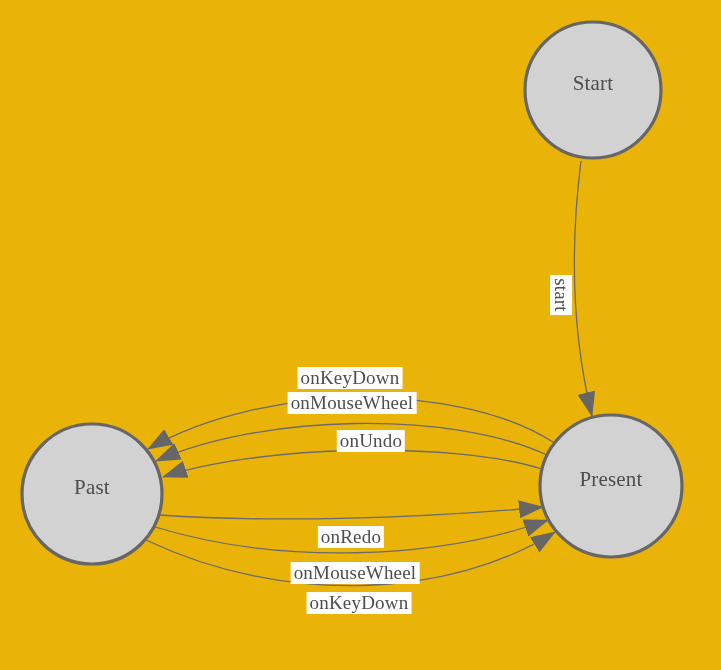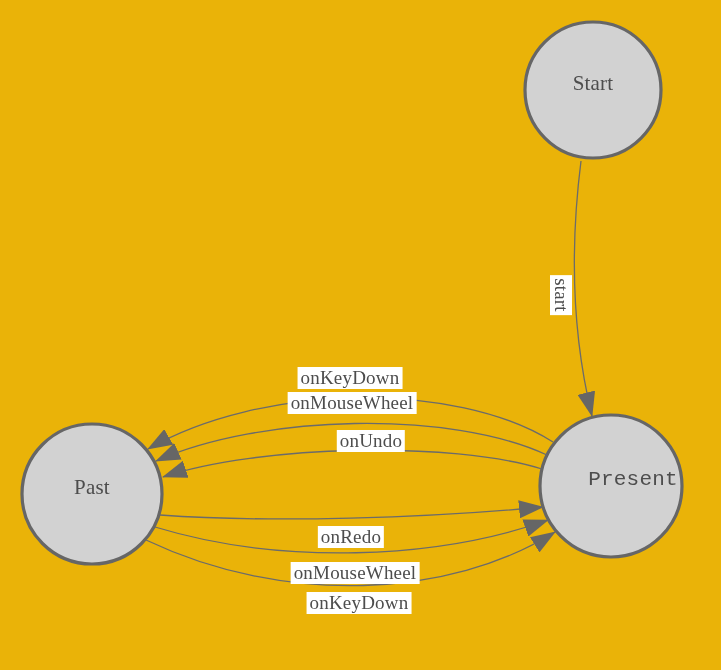--- a/index.html
+++ b/index.html
@@ -71,21 +71,21 @@
         <path d="M 547 455 C 450 410, 262 414, 156 461" fill="none" stroke="#6b6b6b" stroke-width="1.3" marker-end="url(#arrowhead)"></path>
         <path d="M 542 469 C 452 441, 258 445, 163 477" fill="none" stroke="#6b6b6b" stroke-width="1.3" marker-end="url(#arrowhead)"></path>
         <path d="M 160 515 C 270 523, 430 518, 543 507" fill="none" stroke="#6b6b6b" stroke-width="1.3" marker-end="url(#arrowhead)"></path>
         <path d="M 155 527 C 280 565, 435 560, 548 520" fill="none" stroke="#6b6b6b" stroke-width="1.3" marker-end="url(#arrowhead)"></path>
         <path d="M 146 540 C 285 606, 450 598, 555 532" fill="none" stroke="#6b6b6b" stroke-width="1.3" marker-end="url(#arrowhead)"></path>
       </g>
   </svg>
   <div class="labels">
       <div class="node-label" style="left: 593px; top: 83px; color: rgb(77, 77, 77);">Start</div>
       <div class="node-label" style="left: 92px; top: 487px; color: rgb(77, 77, 77);">Past</div>
-      <div class="node-label" style="left: 633px; top: 479px; color: rgb(77, 77, 77); font-family: Liberation Mono, monospace;">Present</div>
+      <div class="node-label" style="left: 611px; top: 479px; color: rgb(77, 77, 77);">Present</div>
       <div class="edge-label rot90" style="left: 561px; top: 295px; color: rgb(77, 77, 77);">start</div>
       <div class="edge-label" style="left: 350px; top: 378px; color: rgb(77, 77, 77);">onKeyDown</div>
       <div class="edge-label" style="left: 352px; top: 403px; color: rgb(77, 77, 77);">onMouseWheel</div>
       <div class="edge-label" style="left: 371px; top: 441px; color: rgb(77, 77, 77);">onUndo</div>
       <div class="edge-label" style="left: 351px; top: 537px; color: rgb(77, 77, 77);">onRedo</div>
       <div class="edge-label" style="left: 355px; top: 573px; color: rgb(77, 77, 77);">onMouseWheel</div>
       <div class="edge-label" style="left: 359px; top: 603px; color: rgb(77, 77, 77);">onKeyDown</div>
     </div>
 </div>
 

